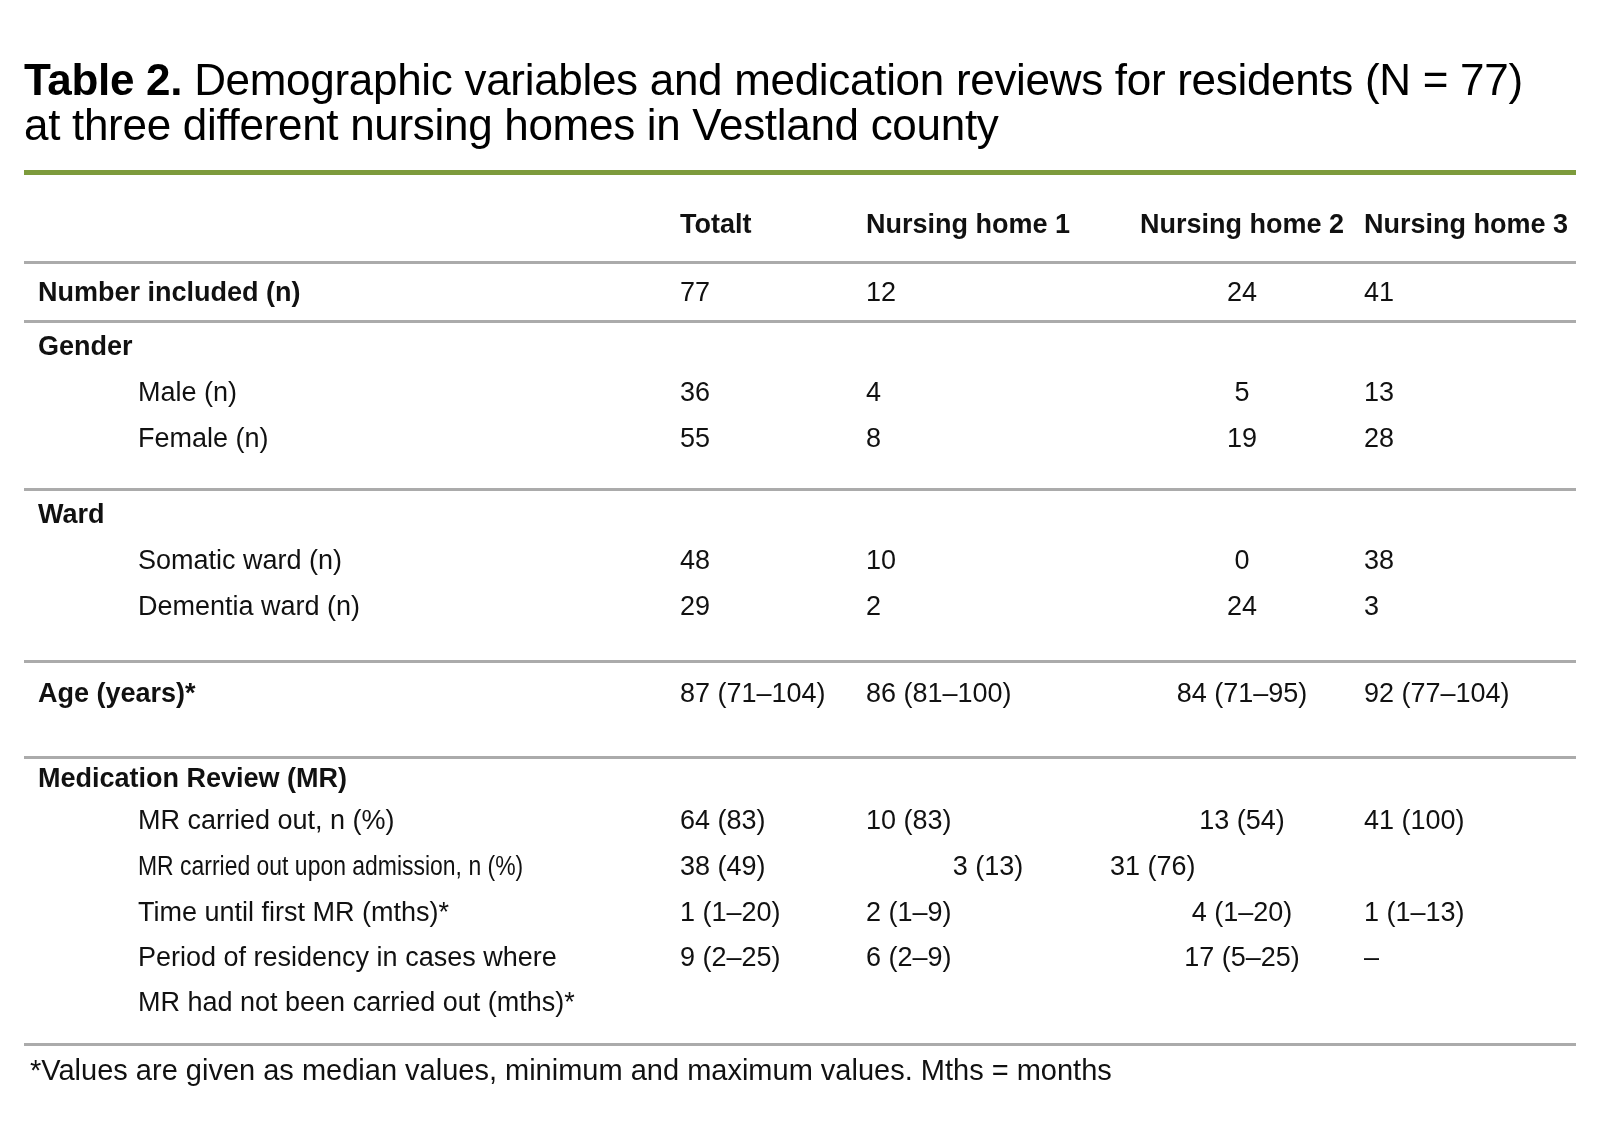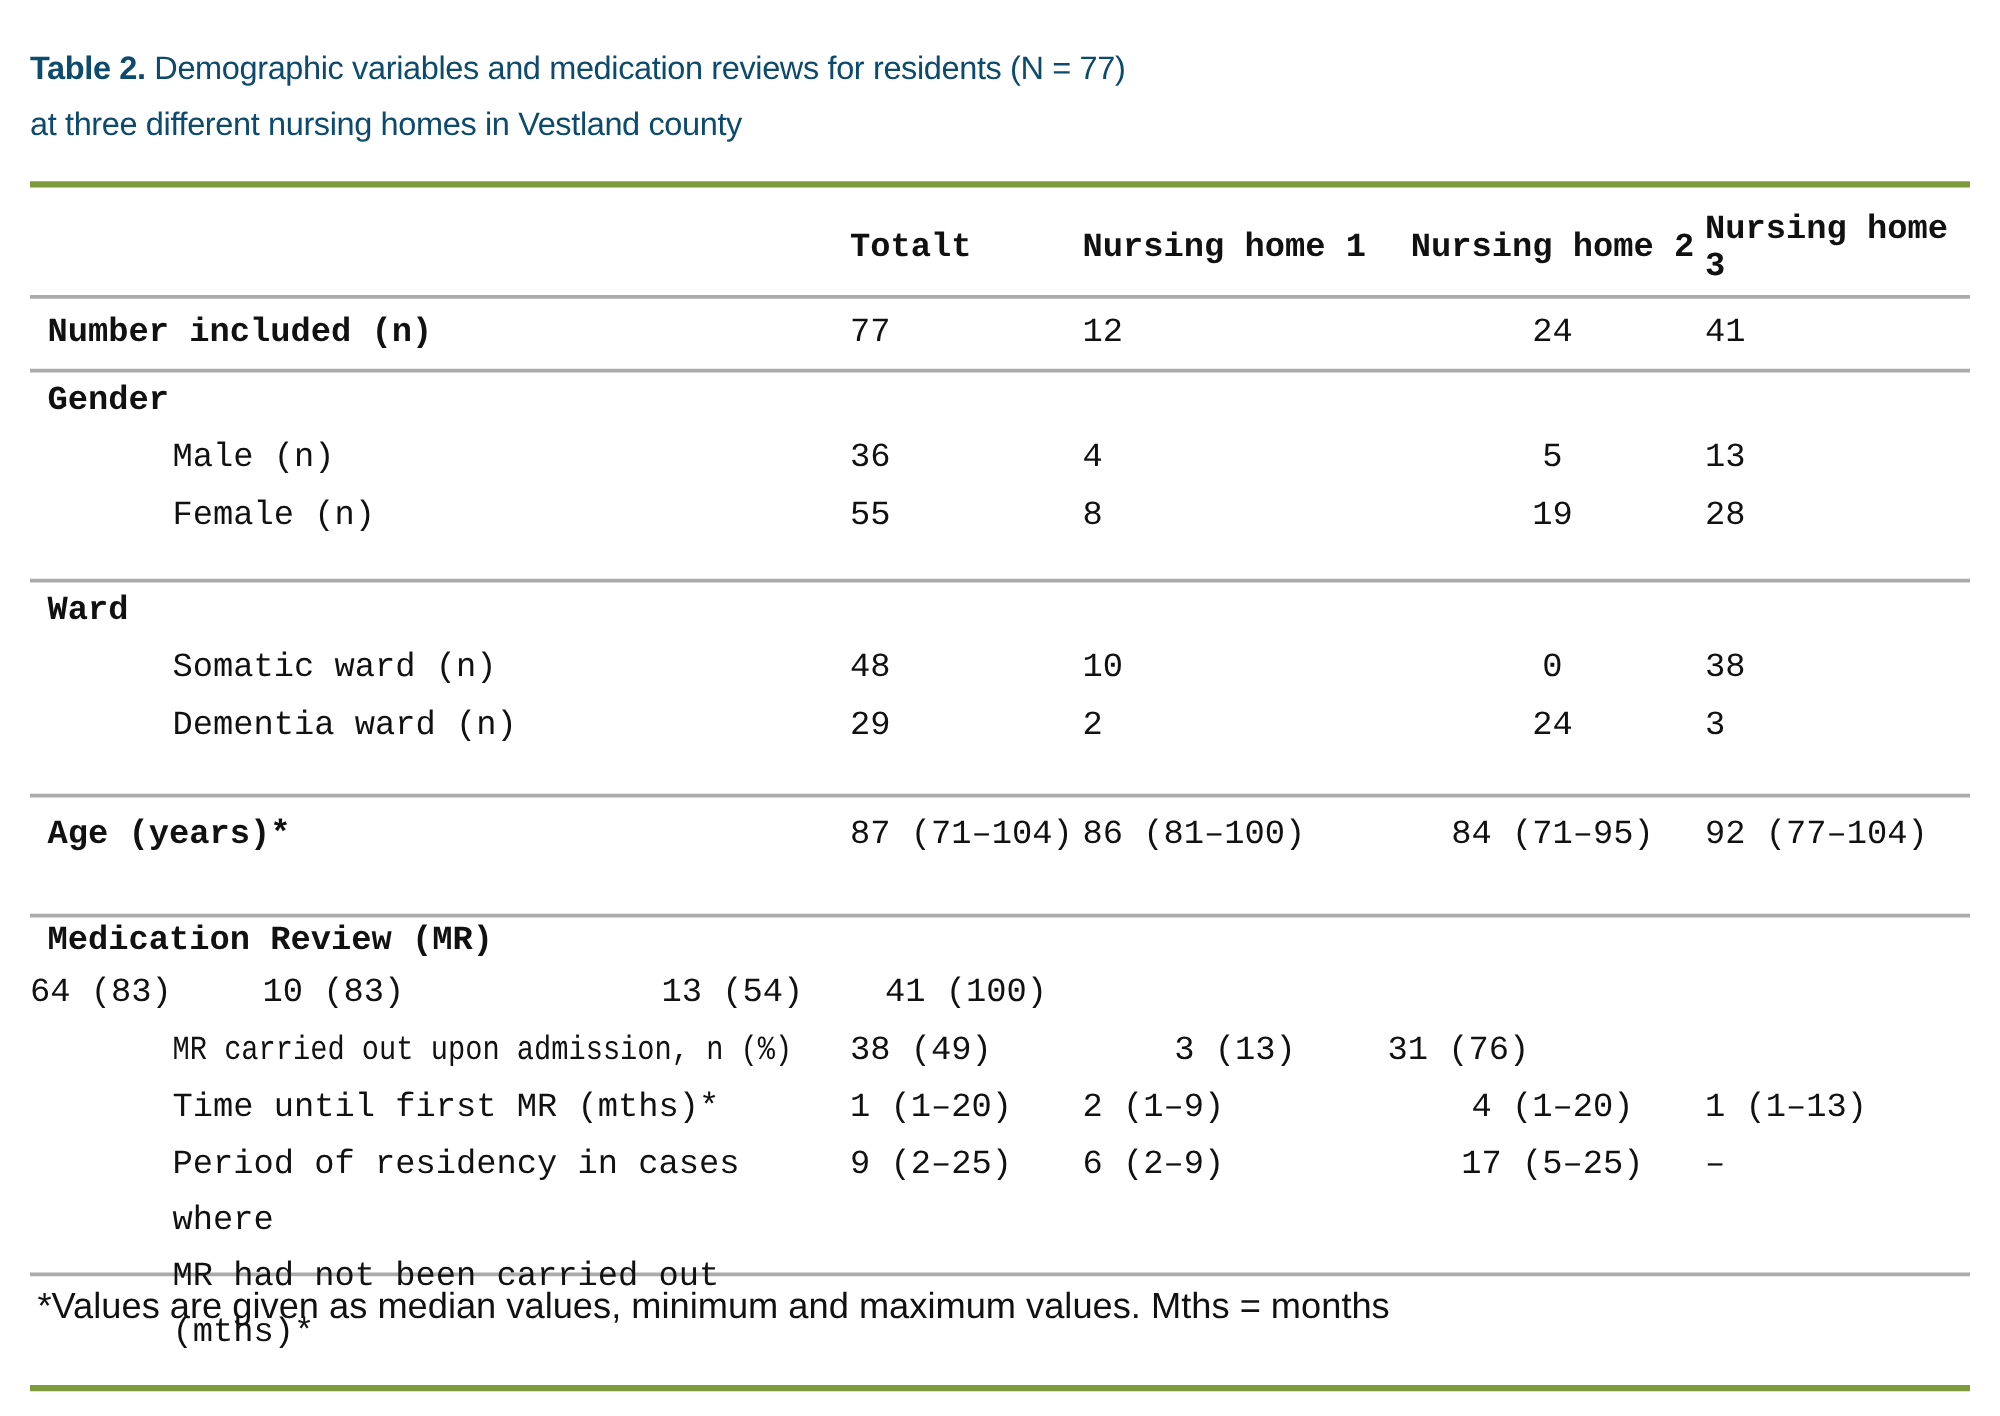--- a/index.html
+++ b/index.html
@@ -10,32 +10,32 @@
   *{margin:0;padding:0;box-sizing:border-box;}
   html,body{background:#ffffff;}
   body{
     width:1600px;height:1133px;
     font-family:"Liberation Sans", sans-serif;
     color:var(--text);
     overflow:hidden;
   }
   .content{padding:0 24px;width:1600px;}
   .title{
-    margin-top:32px;
-    font-size:26px;
+    margin-top:57px;
+    font-size:44px;
     line-height:45px;
-    color:#0c4a6e;
+    color:#000000;
     letter-spacing:-0.3px;
   }
   .title .bold{font-weight:bold;}
   .rule{width:100%;}
   .rule.green{height:5px;background:var(--accent);}
   .rule.gray{height:3px;background:var(--divider);}
   .top-rule{margin-top:23px;}
-  .trow{display:flex;align-items:center;font-size:27px;font-family:Liberation Mono, monospace;}
+  .trow{display:flex;align-items:center;font-size:27px;}
   .cell{flex:none;}
   .cell.label{width:656px;padding-left:14px;}
   .c0{width:186px;}
   .c1{width:254px;}
   .c2{width:244px;text-align:center;}
   .c3{flex:1;}
   .header-row{height:86px;padding-top:12px;font-weight:bold;}
   #table-body > .trow{height:46px;}
   #table-body > :nth-child(1){height:56px;}
   #table-body > :nth-child(6){margin-top:27px;}
@@ -130,20 +130,21 @@
         <div class="cell c0">87 (71–104)</div>
         <div class="cell c1">86 (81–100)</div>
         <div class="cell c2">84 (71–95)</div>
         <div class="cell c3">92 (77–104)</div>
       </div>
       <div class="rule gray"></div>
       <div class="trow section">
         <div class="cell label">Medication Review (MR)</div>
       </div>
       <div class="trow indent">
+        <div class="cell label">MR carried out, n (%)</div>
         <div class="cell c0">64 (83)</div>
         <div class="cell c1">10 (83)</div>
         <div class="cell c2">13 (54)</div>
         <div class="cell c3">41 (100)</div>
       </div>
       <div class="trow indent">
         <div class="cell label"><span class="condensed-label">MR carried out upon admission, n (%)</span></div>
         <div class="cell c0">38 (49)</div>
         <div class="cell c2">3 (13)</div>
         <div class="cell c3">31 (76)</div>

